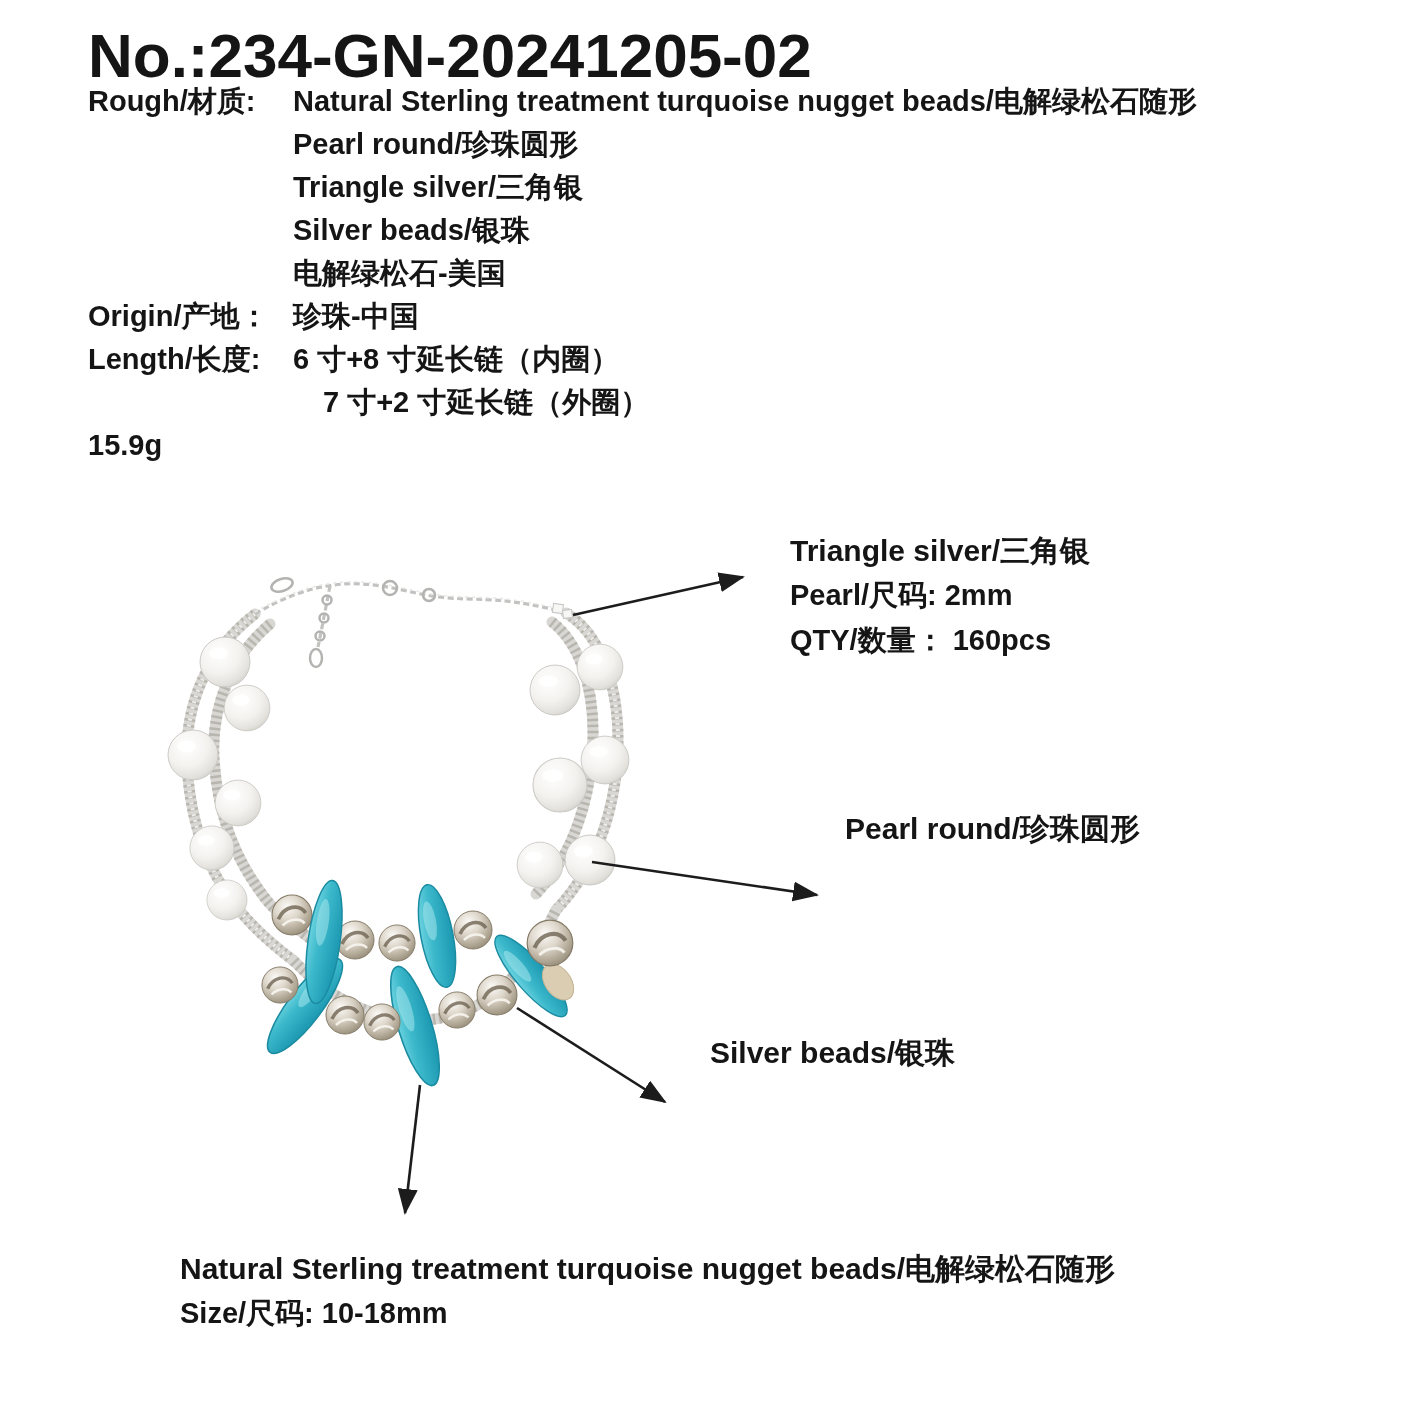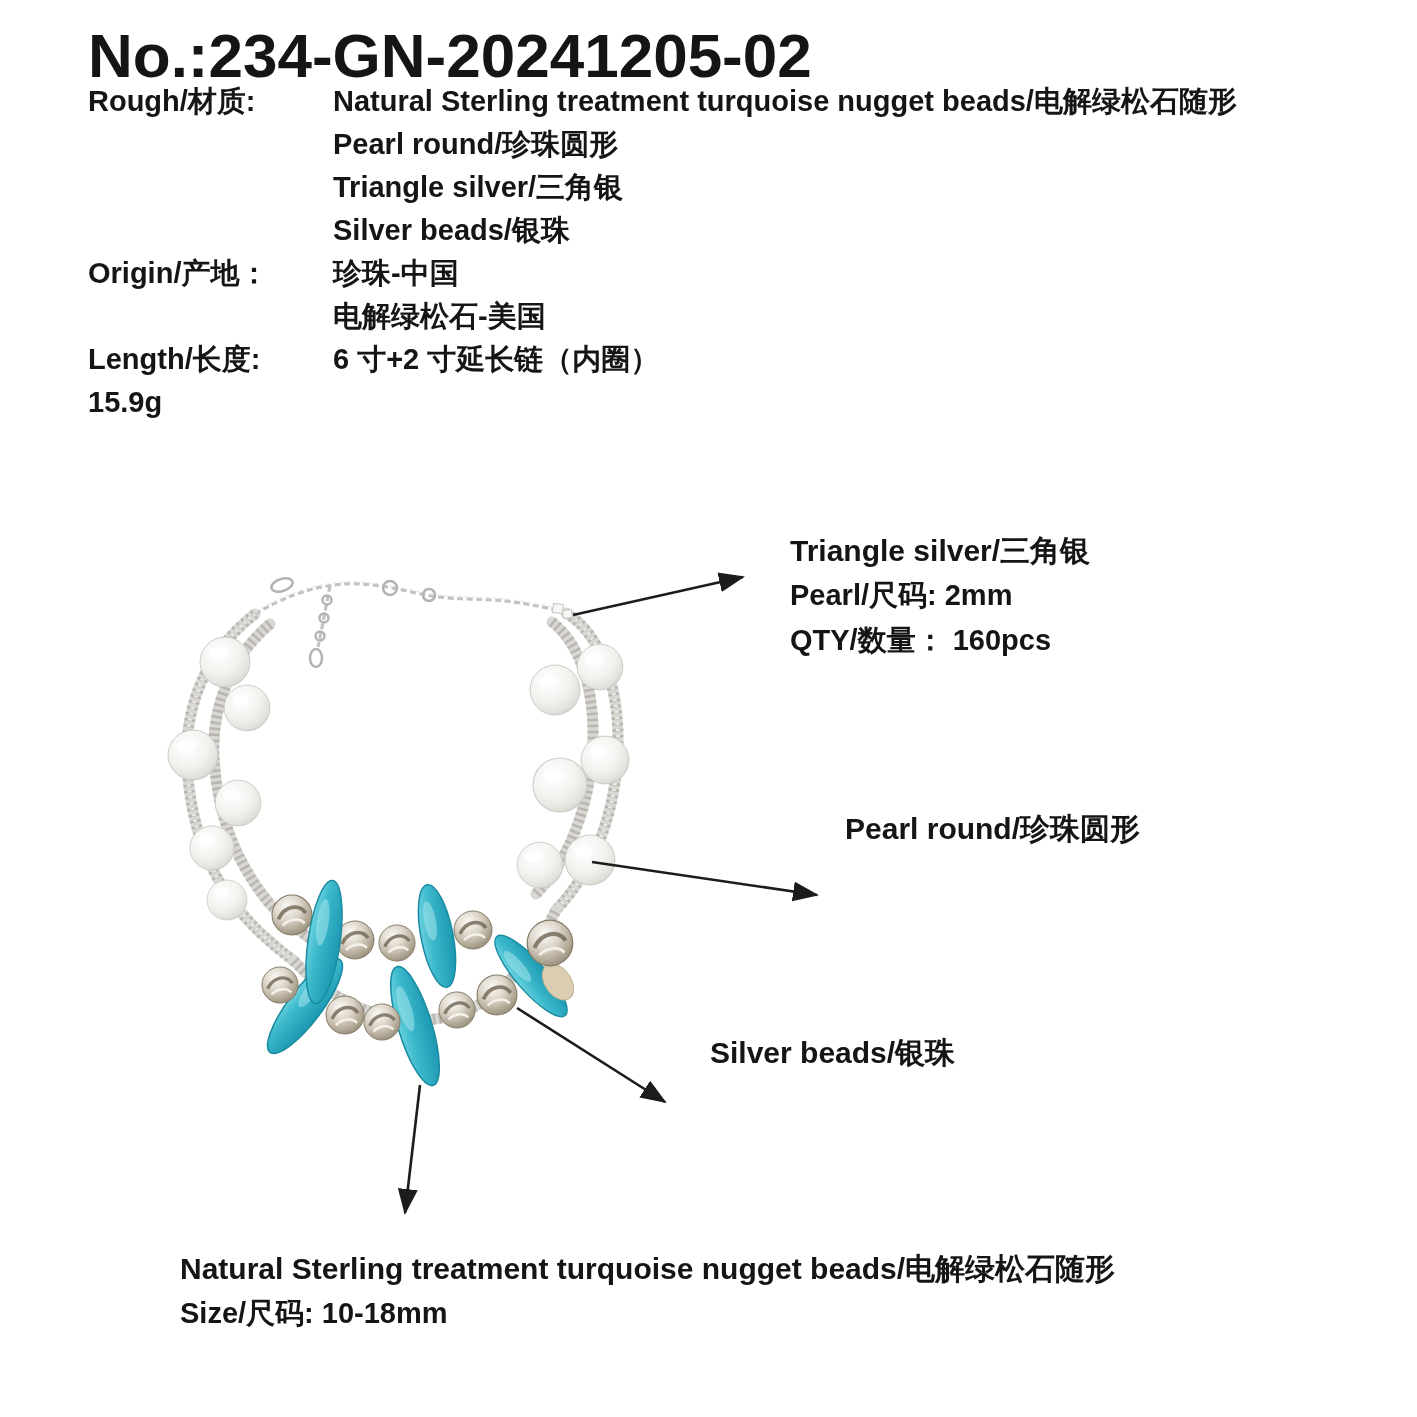--- a/index.html
+++ b/index.html
@@ -3,21 +3,21 @@
 <meta charset="utf-8">
 <style>
   html,body{margin:0;padding:0;}
   body{
     width:1417px;height:1417px;position:relative;overflow:hidden;
     background:#ffffff;color:#151515;
     font-family:"Liberation Sans", sans-serif;font-weight:bold;
   }
   .doc-number{position:absolute;left:88px;top:20px;font-size:62px;letter-spacing:0px;white-space:nowrap;}
   .spec{position:absolute;left:88px;top:80px;font-size:29px;}
-  .spec-row{display:flex;line-height:43px;white-space:nowrap;gap:40px;}
+  .spec-row{display:flex;line-height:43px;white-space:nowrap;}
   .spec-label{width:205px;flex:0 0 205px;}
   .spec-value.indent2{padding-left:30px;}
   .callout{position:absolute;line-height:45px;font-size:29px;white-space:nowrap;}
   .callout .co-title{font-size:30px;}
   #co-triangle{left:790px;top:528px;}
   #co-pearl{left:845px;top:806px;}
   #co-silver{left:710px;top:1030px;}
   #co-turquoise{left:180px;top:1246px;}
   .bracelet{position:absolute;left:150px;top:552px;width:560px;height:600px;}
   .arrows{position:absolute;left:0;top:0;width:1417px;height:1417px;pointer-events:none;}
@@ -47,30 +47,34 @@
   </div>
   <div class="spec-row">
     <span class="spec-label"></span>
     <span class="spec-value">Triangle silver/三角银</span>
   </div>
   <div class="spec-row">
     <span class="spec-label"></span>
     <span class="spec-value">Silver beads/银珠</span>
   </div>
   <div class="spec-row">
+    <span class="spec-label"></span>
+    <span class="spec-value">电解绿松石-美国</span>
+  </div>
+  <div class="spec-row">
     <span class="spec-label">Origin/产地：</span>
     <span class="spec-value">珍珠-中国</span>
   </div>
   <div class="spec-row">
-    <span class="spec-label"></span>
-    <span class="spec-value">电解绿松石-美国</span>
-  </div>
-  <div class="spec-row">
     <span class="spec-label">Length/长度:</span>
-    <span class="spec-value">6 寸+2 寸延长链（内圈）</span>
+    <span class="spec-value">6 寸+8 寸延长链（内圈）</span>
+  </div>
+  <div class="spec-row">
+    <span class="spec-label"></span>
+    <span class="spec-value indent2">7 寸+2 寸延长链（外圈）</span>
   </div>
   <div class="spec-row">
     <span class="spec-value">15.9g</span>
   </div>
 </div>
 
 <svg class="bracelet" viewBox="0 0 560 600" aria-hidden="true">
   <defs>
     <radialGradient id="gPearl" cx="38%" cy="32%" r="75%">
       <stop offset="0%" stop-color="#ffffff"></stop>

